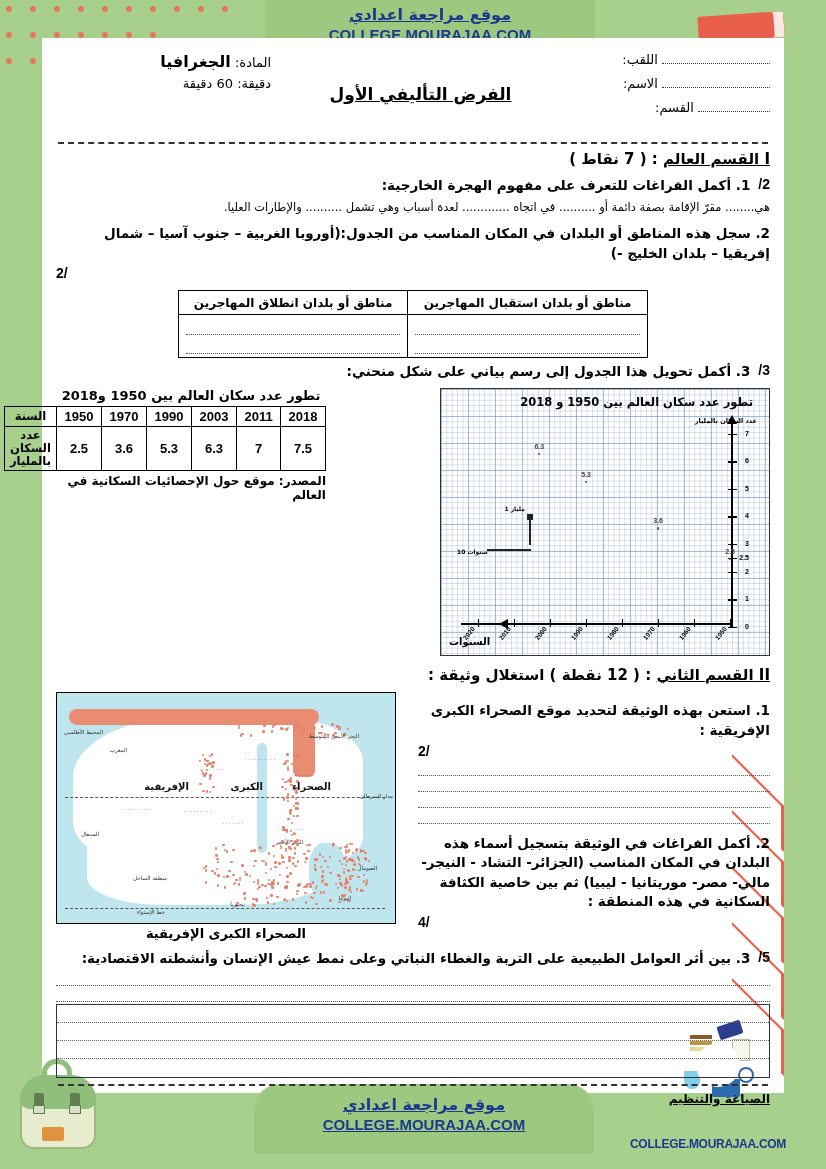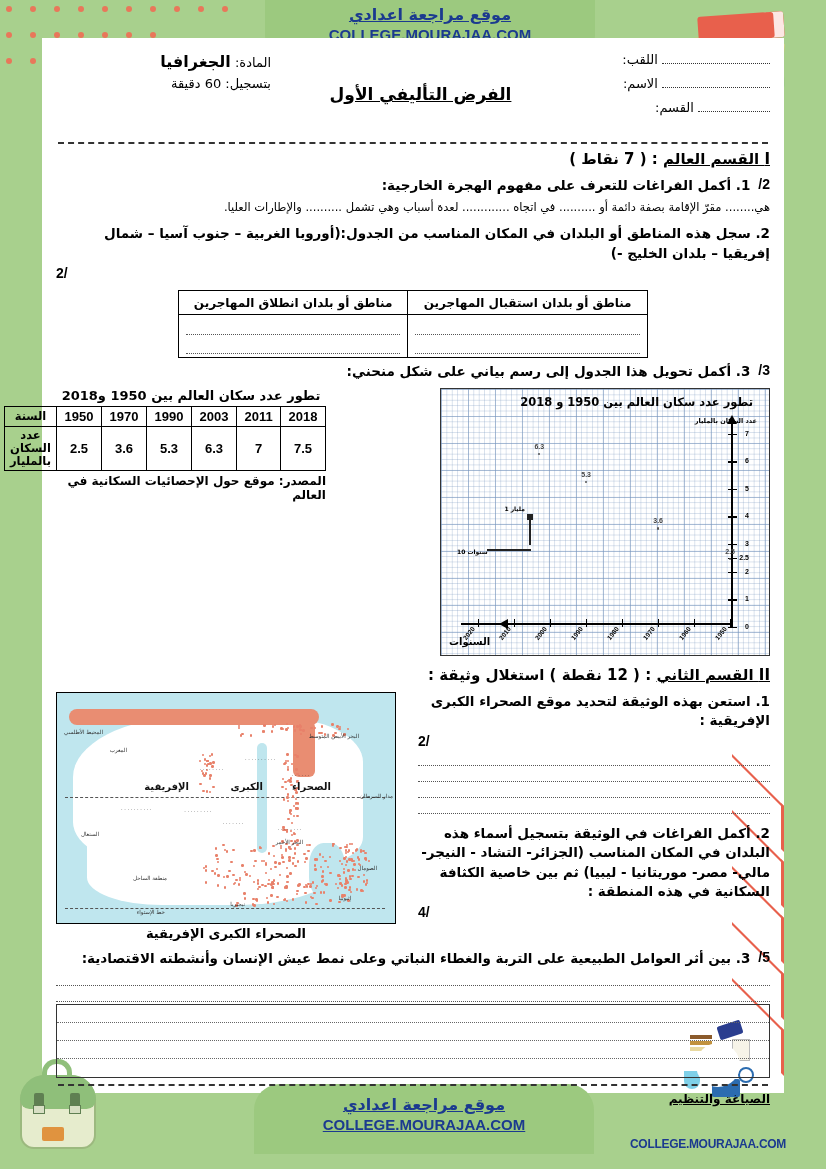--- a/index.html
+++ b/index.html
@@ -286,21 +286,21 @@
       <div class="head-mid">
         <div class="title">الفرض التأليفي الأول</div>
       </div>
 
       <div class="head-right">
         <div>
           <span>المادة:</span>
           <span class="big">الجغرافيا</span>
         </div>
         <div>
-          <span>بتسجيل:</span>
+          <span>دقيقة:</span>
           <span>60 دقيقة</span>
         </div>
       </div>
     </div>
 
     <div class="hr-dash"></div>
 
     <div class="sec-title">
       <u>I القسم العالم</u>
       <span>: ( 7 نقاط )</span>
@@ -444,21 +444,21 @@
           </table>
         <div class="popsrc">المصدر: موقع حول الإحصائيات السكانية في العالم</div>
       </div>
     </div>
 
     <div class="sec-title" style="margin-top:10px;">
       <u>II القسم الثاني</u>
       <span>: ( 12 نقطة ) استغلال وثيقة :</span>
     </div>
 
-    <div style="display:flex; justify-content:space-between; align-items:flex-start;">
+    <div style="display:flex; justify-content:space-between; align-items:center;">
 
       <div style="width:352px;">
         <div class="q">
           <span>1.</span>
           <span>استعن بهذه الوثيقة لتحديد موقع الصحراء الكبرى الإفريقية :</span>
         </div>
         <div style="text-align:left;">
           <span class="mark">/2</span>
         </div>
         <div class="answer-lines">

